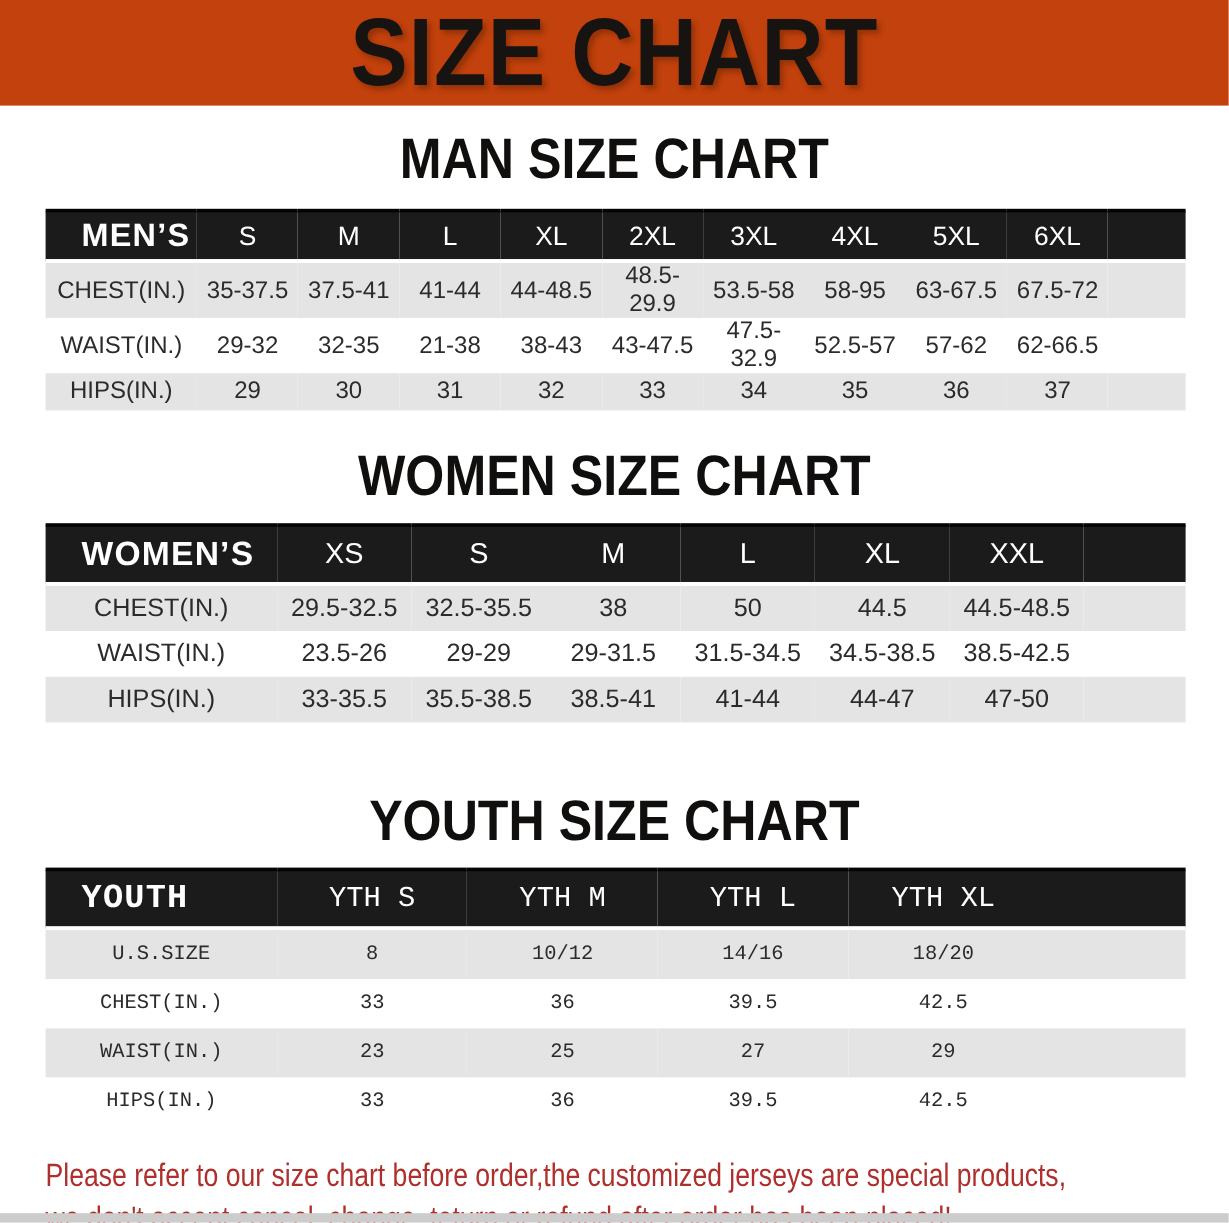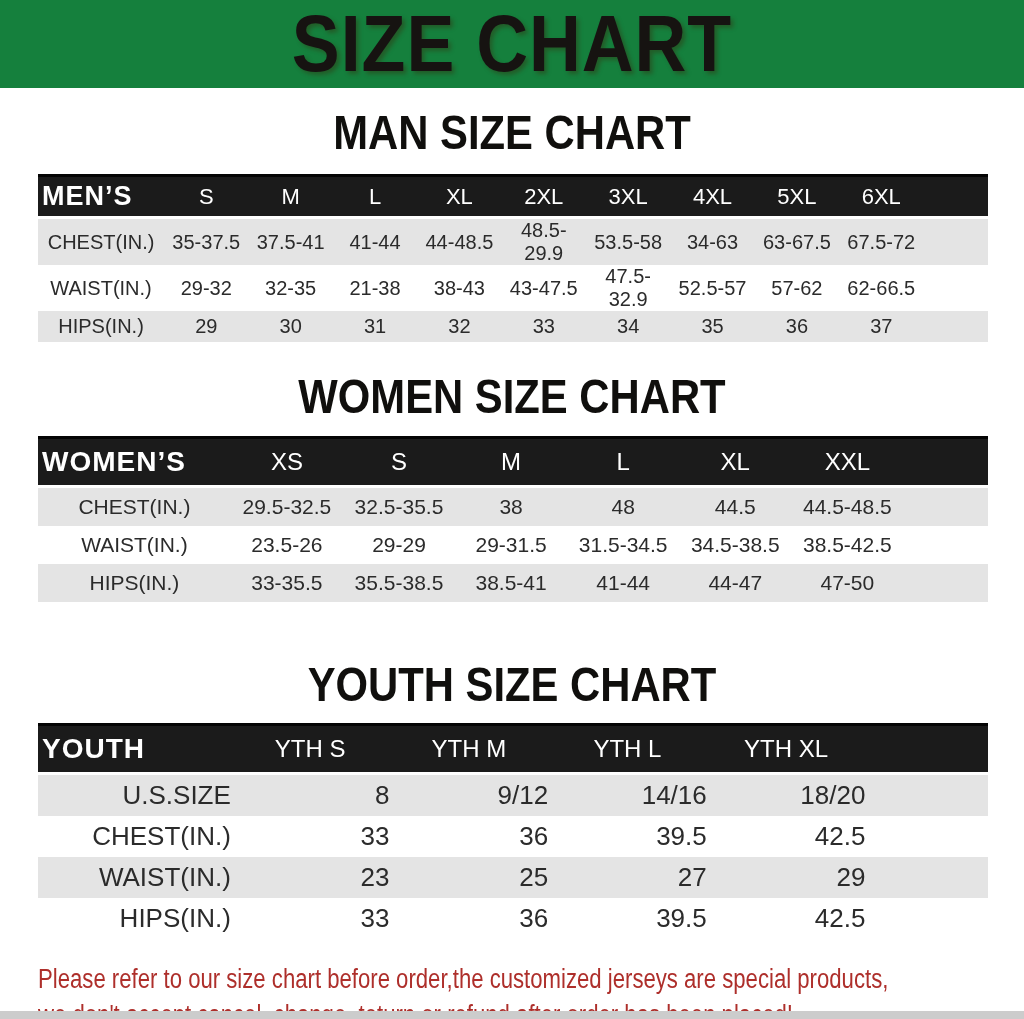--- a/index.html
+++ b/index.html
@@ -4,21 +4,21 @@
 <style>
   html,body{margin:0;padding:0;}
   body{
     width:1024px;height:1019px;overflow:hidden;position:relative;
     background:#ffffff;
     font-family:"Liberation Sans", sans-serif;
     -webkit-font-smoothing:antialiased;
   }
   
   .banner{
-    height:88px;background:#15803d;
+    height:88px;background:#c2410c;
     display:flex;align-items:center;justify-content:center;
   }
   .banner h1{
     margin:0;font-size:74px;font-weight:bold;color:#161311;
     letter-spacing:1px;line-height:1;
     transform:scale(0.97,1.08);
     text-shadow:3px 3px 4px rgba(60,25,0,0.35);
     white-space:nowrap;
   }
   
@@ -31,43 +31,43 @@
   #heading-man{margin-top:22px;}
   #heading-women{margin-top:32px;}
   #heading-youth{margin-top:60px;}
   
   table.size-table{
     border-collapse:collapse;table-layout:fixed;
     width:950px;margin-left:38px;
   }
   #table-men{margin-top:18px;}
   #table-women{margin-top:16px;}
-  #table-youth{margin-top:15px;}
+  #table-youth{margin-top:15px;font-family:Liberation Mono, monospace;}
   table.size-table thead th{
     background:#1B1B1B;color:#ffffff;
     border-top:3px solid #040404;
     border-bottom:3px solid #ffffff;
     font-weight:normal;font-size:22px;text-align:center;
     height:39px;padding:0;
   }
   table.size-table thead th.corner{
-    text-align:left;padding-left:4px;
+    text-align:left;padding-left:30px;
     font-weight:bold;font-size:27px;letter-spacing:1px;
   }
   table.size-table.tall thead th{height:46px;font-size:24px;}
   table.size-table.tall thead th.corner{font-size:28px;}
   table.size-table tbody tr:nth-child(odd){background:#E4E4E4;}
   table.size-table tbody tr:nth-child(even){background:#ffffff;}
   table.size-table tbody th,
   table.size-table tbody td{
     font-weight:normal;font-size:20px;color:#2B2B2B;
     text-align:center;padding:0;height:31px;
   }
   #table-women tbody th,#table-women tbody td{height:38px;font-size:21px;}
-  #table-youth tbody th,#table-youth tbody td{height:41px;font-size:26px;text-align:right;}
+  #table-youth tbody th,#table-youth tbody td{height:41px;font-size:17px;}
   
   .footer-note{
     margin:22px 0 0 38px;
     color:#AE2F2B;font-size:27px;line-height:36px;
     transform:scaleX(0.82);transform-origin:left top;
     white-space:nowrap;
   }
   .bottom-strip{
     position:absolute;left:0;bottom:0;width:1024px;height:8px;
     background:#cccccc;
@@ -113,21 +113,21 @@
     </thead>
     <tbody>
       <tr>
         <th>CHEST(IN.)</th>
         <td>35-37.5</td>
         <td>37.5-41</td>
         <td>41-44</td>
         <td>44-48.5</td>
         <td>48.5-29.9</td>
         <td>53.5-58</td>
-        <td>34-63</td>
+        <td>58-95</td>
         <td>63-67.5</td>
         <td>67.5-72</td>
         <td></td>
       </tr>
       <tr>
         <th>WAIST(IN.)</th>
         <td>29-32</td>
         <td>32-35</td>
         <td>21-38</td>
         <td>38-43</td>
@@ -178,21 +178,21 @@
         <th>XXL</th>
         <th></th>
       </tr>
     </thead>
     <tbody>
       <tr>
         <th>CHEST(IN.)</th>
         <td>29.5-32.5</td>
         <td>32.5-35.5</td>
         <td>38</td>
-        <td>48</td>
+        <td>50</td>
         <td>44.5</td>
         <td>44.5-48.5</td>
         <td></td>
       </tr>
       <tr>
         <th>WAIST(IN.)</th>
         <td>23.5-26</td>
         <td>29-29</td>
         <td>29-31.5</td>
         <td>31.5-34.5</td>
@@ -231,21 +231,21 @@
         <th>YTH M</th>
         <th>YTH L</th>
         <th>YTH XL</th>
         <th></th>
       </tr>
     </thead>
     <tbody>
       <tr>
         <th>U.S.SIZE</th>
         <td>8</td>
-        <td>9/12</td>
+        <td>10/12</td>
         <td>14/16</td>
         <td>18/20</td>
         <td></td>
       </tr>
       <tr>
         <th>CHEST(IN.)</th>
         <td>33</td>
         <td>36</td>
         <td>39.5</td>
         <td>42.5</td>

